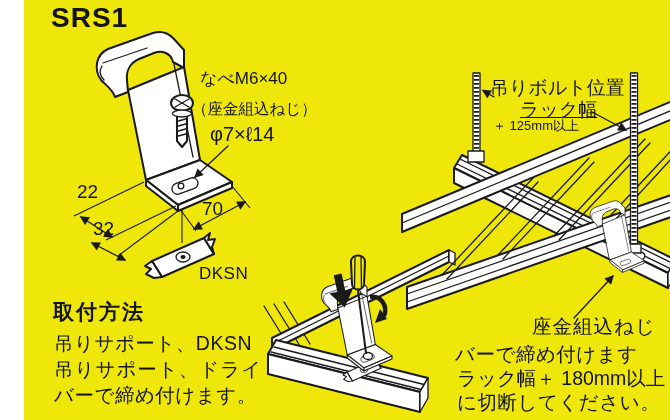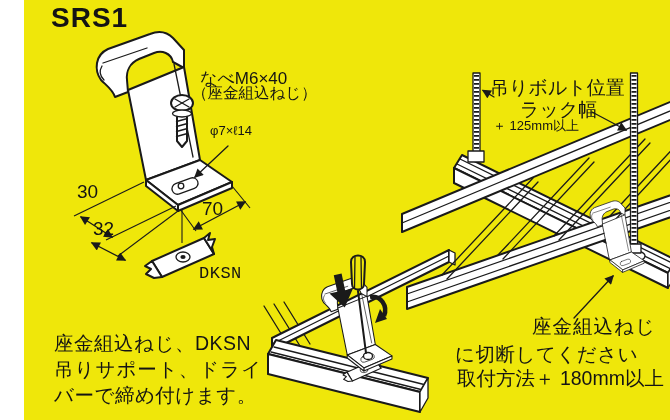--- a/index.html
+++ b/index.html
@@ -172,34 +172,36 @@
         <line class="ln2" x1="470" y1="97" x2="459" y2="90.5" marker-end="url(#ah)"></line>
         <line class="ln2" x1="568" y1="112" x2="602" y2="130" marker-end="url(#ah)"></line>
         <line class="ln2" x1="550" y1="318" x2="589" y2="276" marker-end="url(#ah)"></line>
       </g>
     </g>
   </svg>
 
   <div class="t b" style="left:27px;top:4px;font-size:28px;letter-spacing:1px;">SRS1</div>
 
   <div class="t" style="left:176px;top:70px;font-size:17px;">なべM6×40</div>
-  <div class="t" style="left:168px;top:85px;font-size:15.5px;">（座金組込ねじ）</div>
-  <div class="t" style="left:186px;top:124px;font-size:13px;">φ7×ℓ14</div>
-
-  <div class="t" style="left:53px;top:182px;font-size:19px;">30</div>
+  <div class="t" style="left:168px;top:101px;font-size:15.5px;">（座金組込ねじ）</div>
+  <div class="t" style="left:186px;top:124px;font-size:20px;">φ7×ℓ14</div>
+
+  <div class="t" style="left:53px;top:182px;font-size:19px;">22</div>
   <div class="t" style="left:69px;top:219px;font-size:19px;">32</div>
   <div class="t" style="left:178px;top:199px;font-size:19px;">70</div>
 
-  <div class="t" style="left:175px;top:265px;font-size:17px;letter-spacing:0.5px;font-family:Liberation Mono, monospace;">DKSN</div>
-
-  <div class="t" style="left:30px;top:334px;font-size:19.5px;letter-spacing:0.5px;">座金組込ねじ、DKSN</div>
+  <div class="t" style="left:175px;top:265px;font-size:17px;letter-spacing:0.5px;">DKSN</div>
+
+  <div class="t b" style="left:29px;top:301px;font-size:21px;letter-spacing:2px;">取付方法</div>
+  <div class="t" style="left:30px;top:334px;font-size:19.5px;letter-spacing:0.5px;">吊りサポート、DKSN</div>
   <div class="t" style="left:30px;top:360px;font-size:19.5px;letter-spacing:1px;">吊りサポート、ドライ</div>
   <div class="t" style="left:466px;top:78px;font-size:19px;">吊りボルト位置</div>
 
   <div class="t" style="left:30px;top:386px;font-size:19.5px;letter-spacing:0.5px;">バーで締め付けます。</div>
-  <div class="t" style="left:496px;top:100px;font-size:19px;">ラック幅</div>
+  <div class="t" style="left:496px;top:100px;font-size:19px;text-decoration:underline;">ラック幅</div>
   <div class="t" style="left:469px;top:119px;font-size:13px;">＋ 125mm以上</div>
 
   <div class="t" style="left:508px;top:317px;font-size:19.5px;letter-spacing:1px;">座金組込ねじ</div>
-  <div class="t" style="left:431px;top:345px;font-size:19.5px;letter-spacing:0.5px;">に切断してください</div>
-  <div class="t" style="left:433px;top:369px;font-size:19.5px;">取付方法＋ 180mm以上</div>
+  <div class="t" style="left:431px;top:345px;font-size:19.5px;letter-spacing:0.5px;">バーで締め付けます</div>
+  <div class="t" style="left:433px;top:369px;font-size:19.5px;">ラック幅＋ 180mm以上</div>
+  <div class="t" style="left:433px;top:393px;font-size:19.5px;letter-spacing:0.5px;">に切断してください。</div>
 
 </div>
 
 </body></html>

